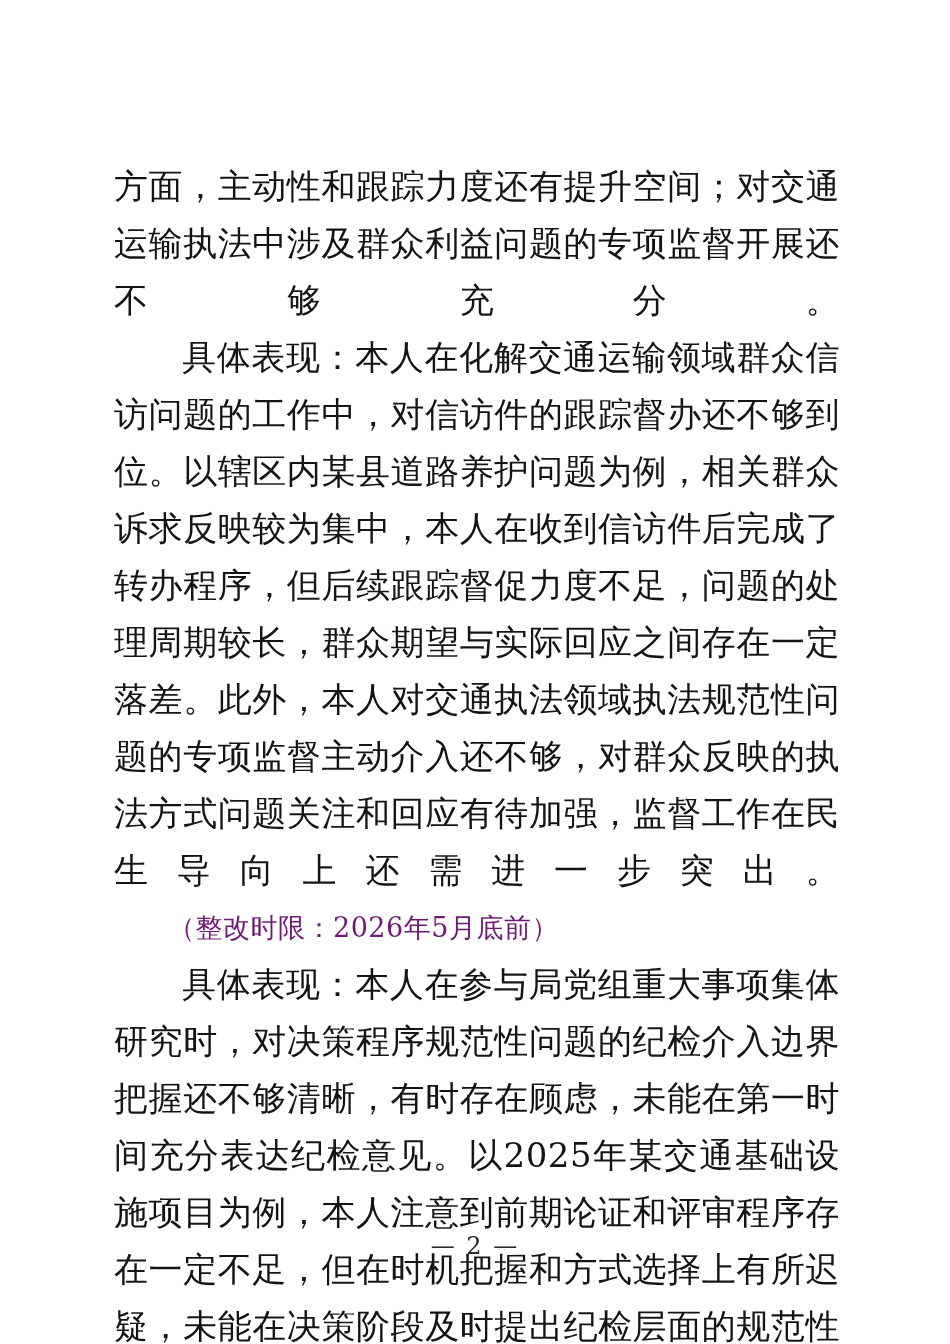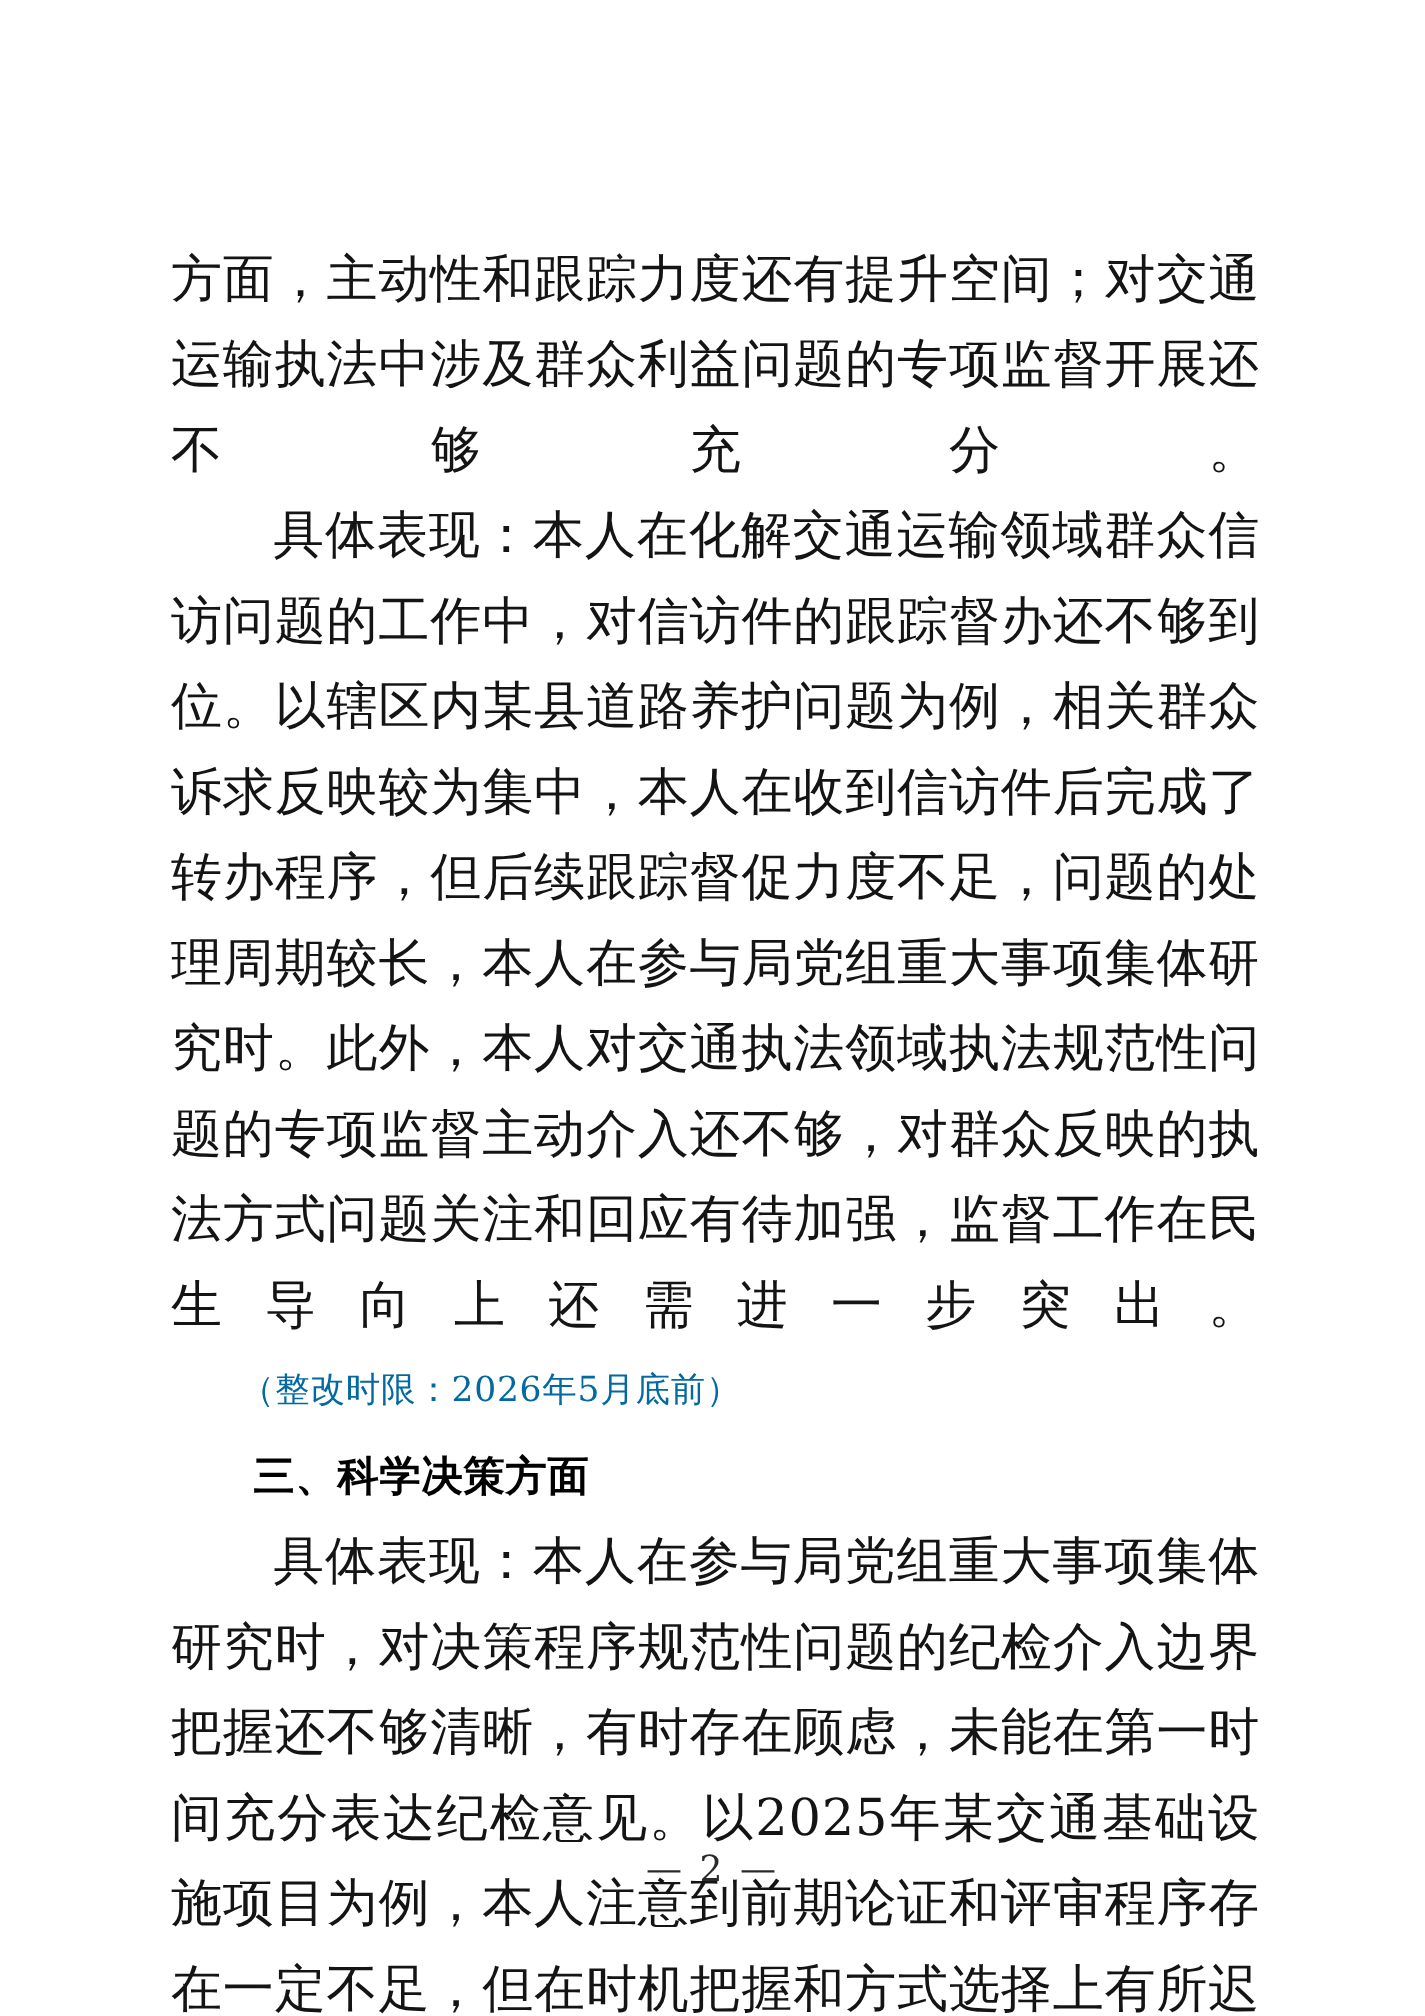--- a/index.html
+++ b/index.html
@@ -61,26 +61,26 @@
     line-height: 57px;
     font-weight: bold;
     letter-spacing: 0.5px;
     text-indent: 2em;
     margin: 0;
     color: #000000;
   }
 
   .deadline {
     font-family: "DejaVu Serif", "Liberation Serif", serif;
-    font-size: 23px;
+    font-size: 27px;
     line-height: 57px;
     letter-spacing: 0.5px;
     text-indent: 2em;
     margin: 0;
-    color: #0369a1;
+    color: #701a75;
   }
 
   .footer {
     position: absolute;
     left: 0;
     top: 1232px;
     width: 950px;
     text-align: center;
     font-family: "DejaVu Serif", "Liberation Serif", serif;
     font-size: 24px;
@@ -90,25 +90,24 @@
 </style>
 </head>
 <body>
 
 <div class="page">
 
   <div class="content">
 
     <p class="para full-justify">方面，主动性和跟踪力度还有提升空间；对交通运输执法中涉及群众利益问题的专项监督开展还不够充分。</p>
 
-    <p class="para indent full-justify">具体表现：本人在化解交通运输领域群众信访问题的工作中，对信访件的跟踪督办还不够到位。以辖区内某县道路养护问题为例，相关群众诉求反映较为集中，本人在收到信访件后完成了转办程序，但后续跟踪督促力度不足，问题的处理周期较长，本人在参与局党组重大事项集体研究时。此外，本人对交通执法领域执法规范性问题的专项监督主动介入还不够，对群众反映的执法方式问题关注和回应有待加强，监督工作在民生导向上还需进一步突出。</p>
+    <p class="para indent full-justify">具体表现：本人在化解交通运输领域群众信访问题的工作中，对信访件的跟踪督办还不够到位。以辖区内某县道路养护问题为例，相关群众诉求反映较为集中，本人在收到信访件后完成了转办程序，但后续跟踪督促力度不足，问题的处理周期较长，群众期望与实际回应之间存在一定落差。此外，本人对交通执法领域执法规范性问题的专项监督主动介入还不够，对群众反映的执法方式问题关注和回应有待加强，监督工作在民生导向上还需进一步突出。</p>
 
     <p class="deadline">（整改时限：2026年5月底前）</p>
 
-    <h2 class="heading">三、科学决策方面</h2>
 
 
     <p class="para indent full-justify">具体表现：本人在参与局党组重大事项集体研究时，对决策程序规范性问题的纪检介入边界把握还不够清晰，有时存在顾虑，未能在第一时间充分表达纪检意见。以2025年某交通基础设施项目为例，本人注意到前期论证和评审程序存在一定不足，但在时机把握和方式选择上有所迟疑，未能在决策阶段及时提出纪检层面的规范性意见，项目后续推进中出现的一些问题，</p>
 
   </div>
 
   <div class="footer">— 2 —</div>
 
 </div>
 

